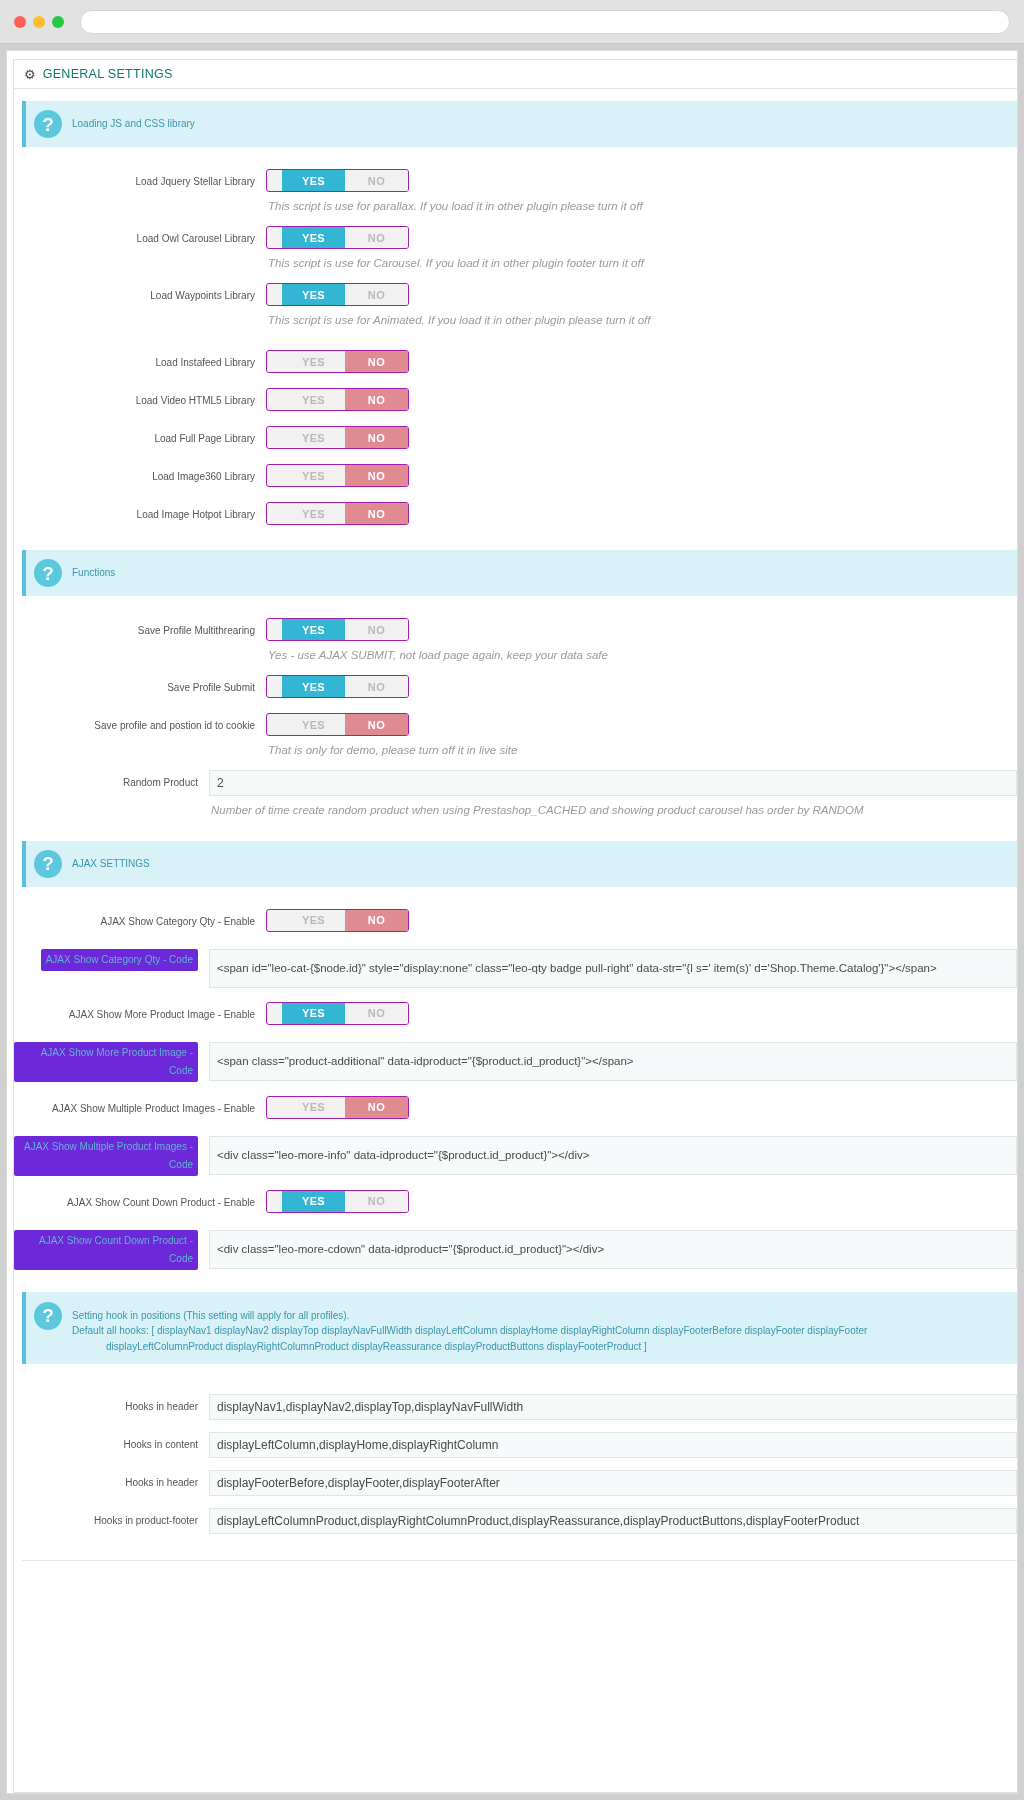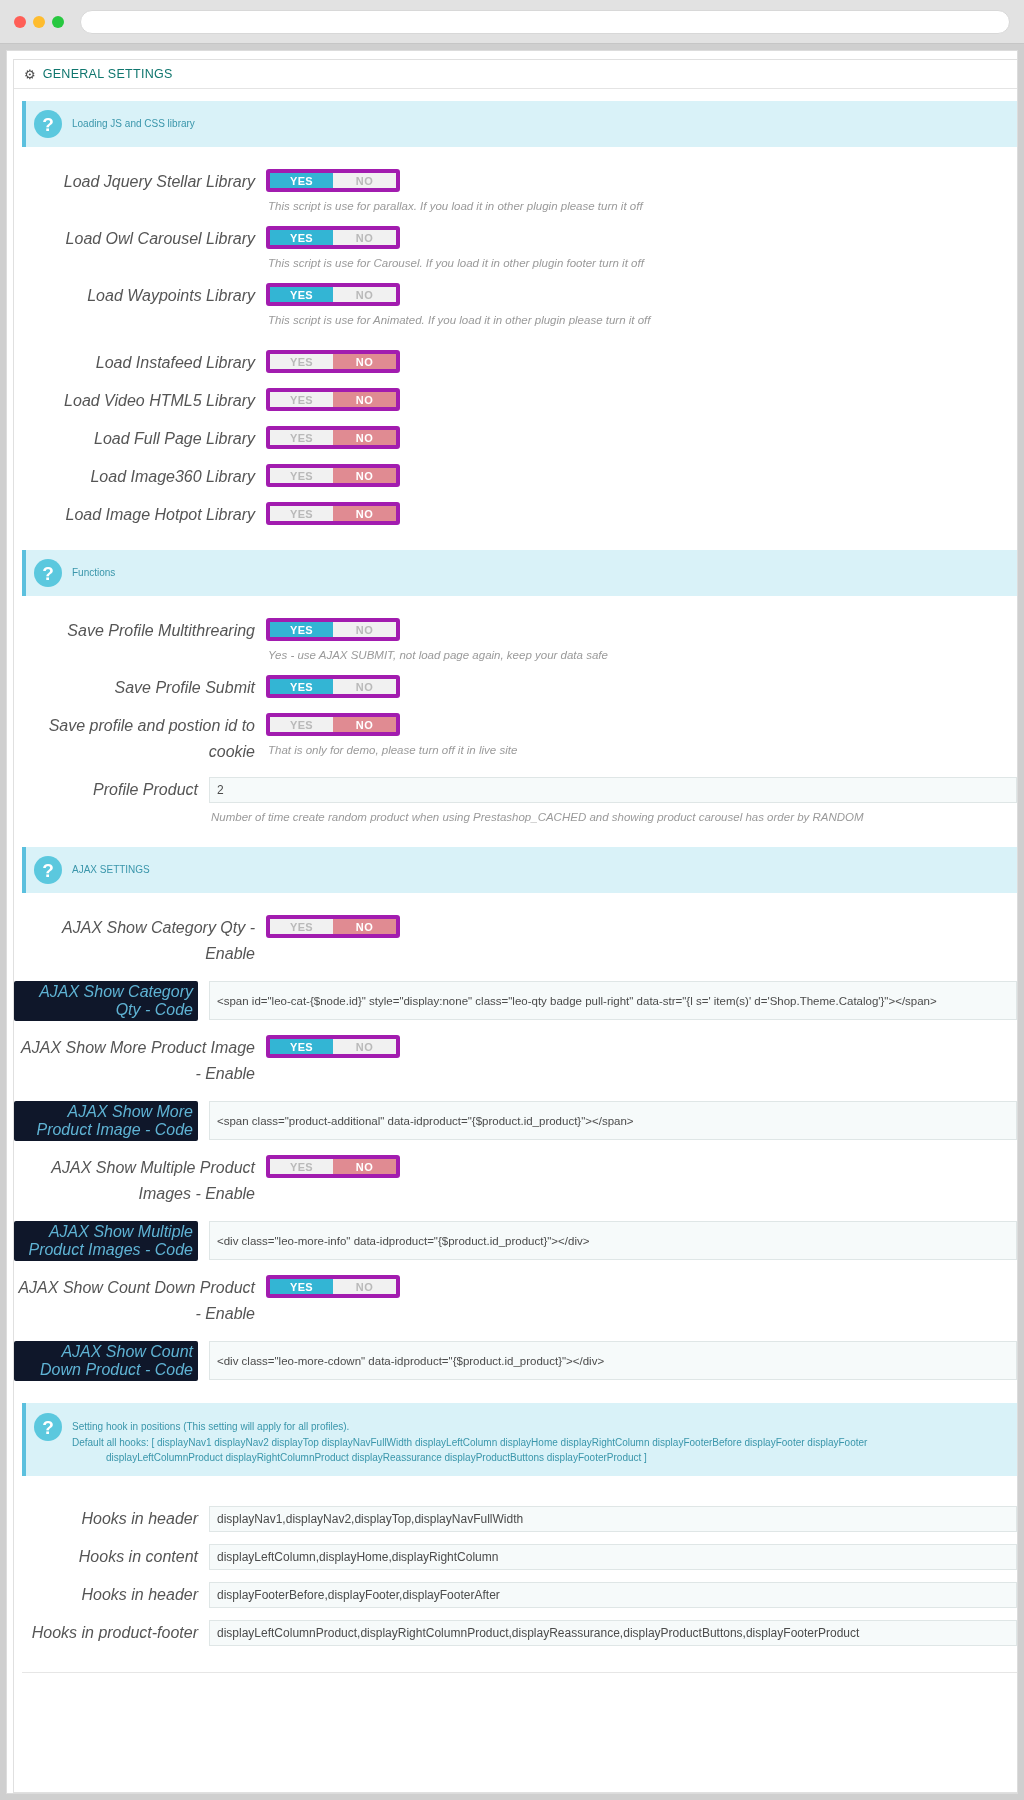--- a/index.html
+++ b/index.html
@@ -104,52 +104,52 @@
   .rows { padding: 0; }
   .row {
     display: flex;
     align-items: flex-start;
     padding: 0 0 0 0;
   }
   .row-label {
     width: 252px;
     text-align: right;
     padding-right: 11px;
-    font-size: 16px;
+    font-size: 10px;
     color: #555555;
     line-height: 26px;
-    font-style: italic;
   }
   .row-label.link {
     color: #5fb3d4;
-    background: #0f172a;
+    background: #6d28d9;
     width: auto;
     min-width: 0;
     line-height: 18px;
     padding: 2px 5px;
     margin-right: 11px;
     border-radius: 2px;
     align-self: flex-start;
   }
   .label-slot {
     width: 252px;
     display: flex;
     justify-content: flex-end;
     padding-right: 0;
   }
   .row-field { flex: 1; }
 
   
   .switch {
     display: inline-flex;
-    border: 4px solid #a21caf;
+    border: 1px solid #a21caf;
     border-radius: 3px;
     overflow: hidden;
     height: 23px;
     background: #f2f2f2;
+    padding-left: 15px;
   }
   .switch span {
     width: 63px;
     display: flex;
     align-items: center;
     justify-content: center;
     font-size: 11px;
     font-weight: bold;
     color: #b9b9b9;
     letter-spacing: .4px;
@@ -359,21 +359,21 @@
               <div class="switch">
                 <span class="off">YES</span>
                 <span class="on-no">NO</span>
               </div>
               <div class="helptext">That is only for demo, please turn off it in live site</div>
             </div>
           </div>
 
           <div class="row-gap"></div>
           <div class="row">
-            <div class="row-label">Profile Product</div>
+            <div class="row-label">Random Product</div>
             <div class="row-field">
               <input class="txt wide" type="text" value="2" style="">
               <div class="helptext">Number of time create random product when using Prestashop_CACHED and showing product carousel has order by RANDOM</div>
             </div>
           </div>
 
           <div class="spacer-md"></div>
         </div>
 
         <div class="alert">

